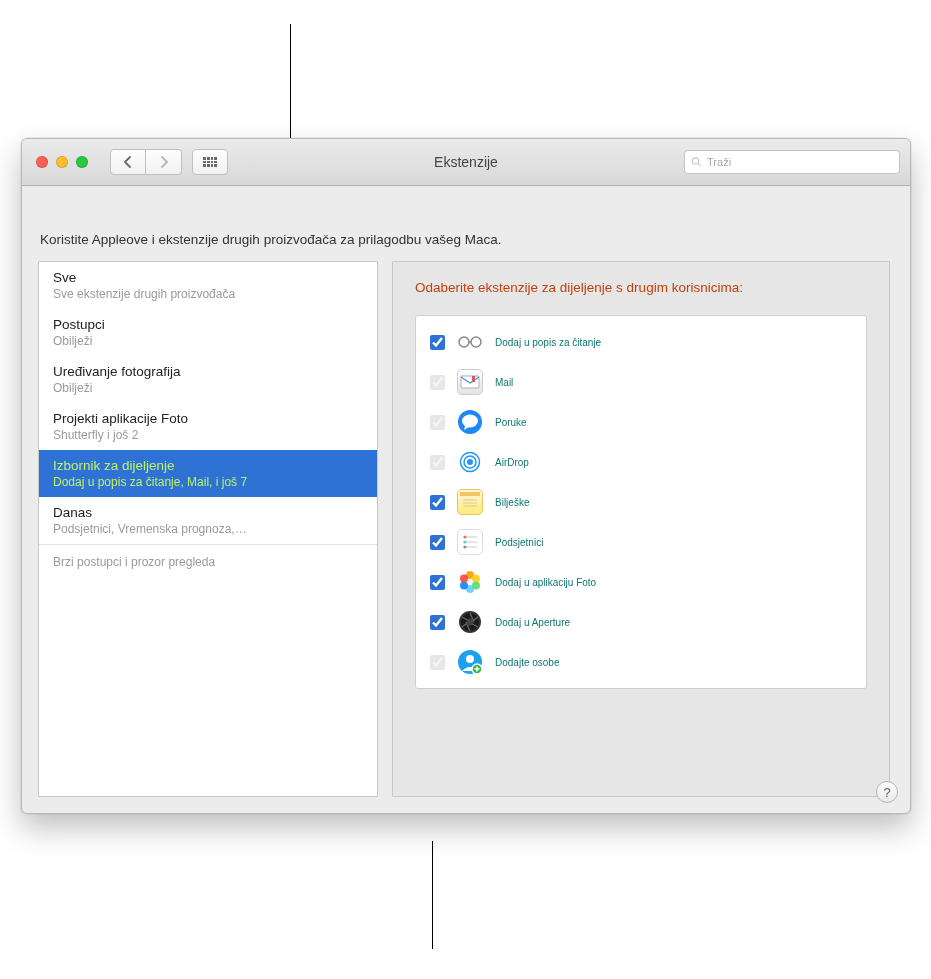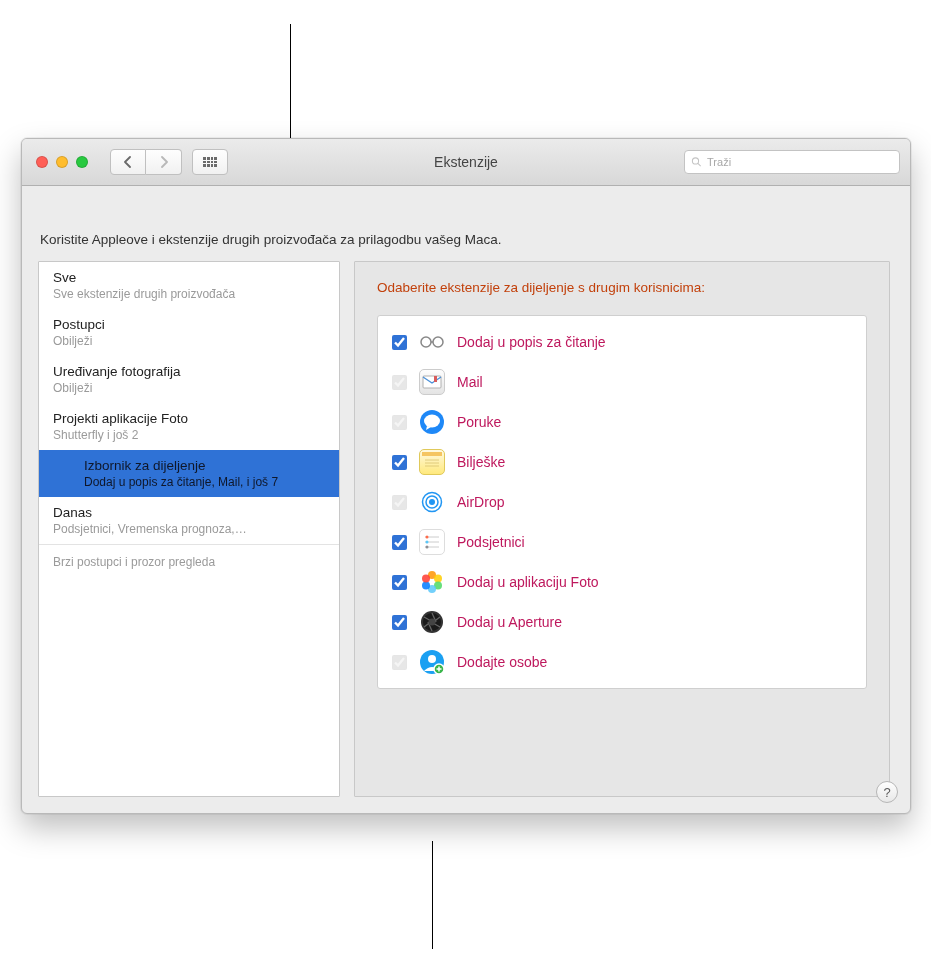--- a/index.html
+++ b/index.html
@@ -104,38 +104,38 @@
       color: #333;
       margin-bottom: 14px;
       margin-left: 2px;
     }
     .content {
       flex: 1;
       display: flex;
       gap: 14px;
     }
     .sidebar {
-      width: 302px;
+      width: 340px;
       background: #fff;
       border: 1px solid #c8c8c8;
       border-radius: 1px;
       overflow: hidden;
     }
     .sb-item {
       padding: 8px 14px 8px 14px;
       border-bottom: 0;
       cursor: default;
     }
     .sb-item .title { font-size: 13.5px; color: #222; }
     .sb-item .sub { font-size: 12px; color: #9a9a9a; margin-top: 2px; white-space: nowrap; overflow: hidden; text-overflow: ellipsis; }
     .sb-item.selected {
       background: #2f72d6;
     }
     .sb-item.selected .title,
-    .sb-item.selected .sub { color: #0f172a; margin-left: 31px; }
+    .sb-item.selected .sub { color: #bef264; }
     .sb-divider { height: 1px; background: #e3e3e3; margin: 0 0; }
 
     .detail {
       flex: 1;
       background: #e6e6e6;
       border: 1px solid #c8c8c8;
       border-radius: 1px;
       padding: 18px 22px;
       position: relative;
     }
@@ -156,21 +156,21 @@
     .ext-row input[type=checkbox] {
       width: 15px; height: 15px;
       accent-color: #2f72d6;
     }
     .app-icon {
       width: 26px; height: 26px;
       border-radius: 5px;
       display: flex; align-items: center; justify-content: center;
       flex-shrink: 0;
     }
-    .ext-label { font-size: 14px; color: #be185d; }
+    .ext-label { font-size: 10px; color: #0f766e; }
 
     .help-btn {
       position: absolute;
       right: 12px; bottom: 10px;
       width: 22px; height: 22px;
       border-radius: 50%;
       background: linear-gradient(#fefefe, #e8e8e8);
       border: 1px solid #b6b6b6;
       display: flex; align-items: center; justify-content: center;
       font-size: 13px; color: #5a5a5a;
@@ -302,41 +302,41 @@
               <div class="app-icon">
                 <svg width="26" height="26" viewBox="0 0 26 26">
                   <circle cx="13" cy="13" r="12" fill="#1e88f7"></circle>
                   <ellipse cx="13" cy="12" rx="8" ry="6.5" fill="#fff"></ellipse>
                   <path d="M8 17 L7 21 L12 18" fill="#fff"></path>
                 </svg>
               </div>
               <span class="ext-label">Poruke</span>
             </div>
             <div class="ext-row">
+              <input type="checkbox" disabled="" checked="" style="opacity: 0.55;">
+              <div class="app-icon">
+                <svg width="26" height="26" viewBox="0 0 26 26">
+                  <circle cx="13" cy="13" r="3" fill="#2196f3"></circle>
+                  <circle cx="13" cy="13" r="6" fill="none" stroke="#2196f3" stroke-width="1.5"></circle>
+                  <circle cx="13" cy="13" r="9.5" fill="none" stroke="#2196f3" stroke-width="1.5"></circle>
+                </svg>
+              </div>
+              <span class="ext-label">AirDrop</span>
+            </div>
+            <div class="ext-row">
               <input type="checkbox" checked="" style="">
               <div class="app-icon" style="background: linear-gradient(rgb(255, 249, 224), rgb(255, 233, 125)); border: 1px solid rgb(224, 201, 90);">
                 <svg width="20" height="20" viewBox="0 0 20 20">
                   <rect x="0" y="0" width="20" height="4" fill="#f5c561"></rect>
                   <line x1="3" y1="8" x2="17" y2="8" stroke="#d8c170" stroke-width="0.8"></line>
                   <line x1="3" y1="11" x2="17" y2="11" stroke="#d8c170" stroke-width="0.8"></line>
                   <line x1="3" y1="14" x2="17" y2="14" stroke="#d8c170" stroke-width="0.8"></line>
                 </svg>
               </div>
               <span class="ext-label">Bilješke</span>
-            </div>
-            <div class="ext-row">
-              <input type="checkbox" disabled="" checked="" style="opacity: 0.55;">
-              <div class="app-icon">
-                <svg width="26" height="26" viewBox="0 0 26 26">
-                  <circle cx="13" cy="13" r="3" fill="#2196f3"></circle>
-                  <circle cx="13" cy="13" r="6" fill="none" stroke="#2196f3" stroke-width="1.5"></circle>
-                  <circle cx="13" cy="13" r="9.5" fill="none" stroke="#2196f3" stroke-width="1.5"></circle>
-                </svg>
-              </div>
-              <span class="ext-label">AirDrop</span>
             </div>
             <div class="ext-row">
               <input type="checkbox" checked="" style="">
               <div class="app-icon" style="background: rgb(255, 255, 255); border: 1px solid rgb(221, 221, 221);">
                 <svg width="20" height="20" viewBox="0 0 20 20">
                   <line x1="3" y1="5" x2="17" y2="5" stroke="#ccc"></line>
                   <line x1="3" y1="10" x2="17" y2="10" stroke="#ccc"></line>
                   <line x1="3" y1="15" x2="17" y2="15" stroke="#ccc"></line>
                   <circle cx="5" cy="5" r="1.5" fill="#ff6b4a"></circle>
                   <circle cx="5" cy="10" r="1.5" fill="#5ac8fa"></circle>

